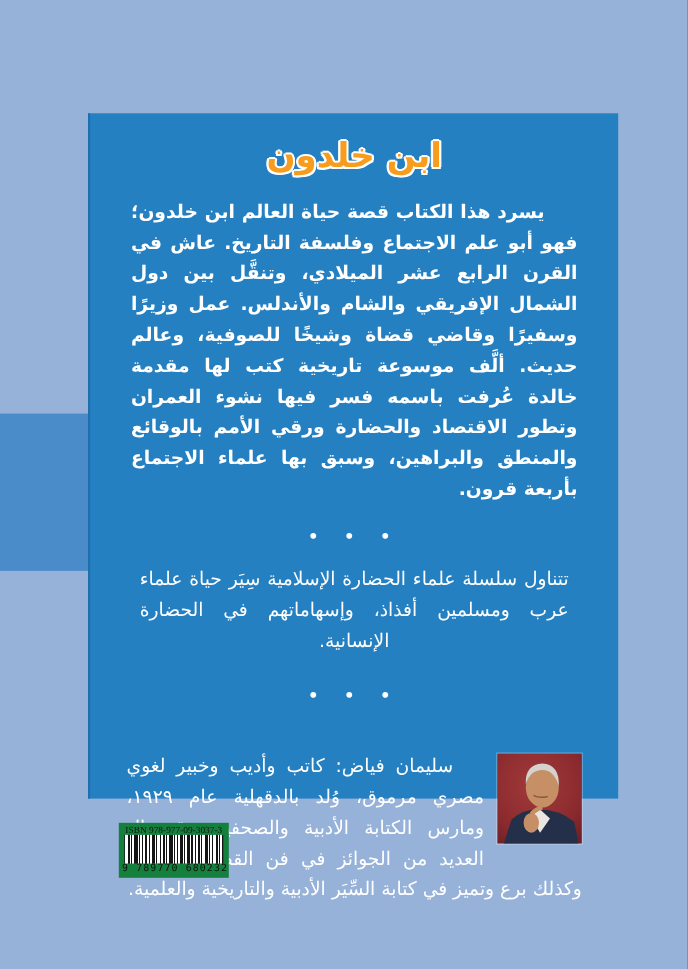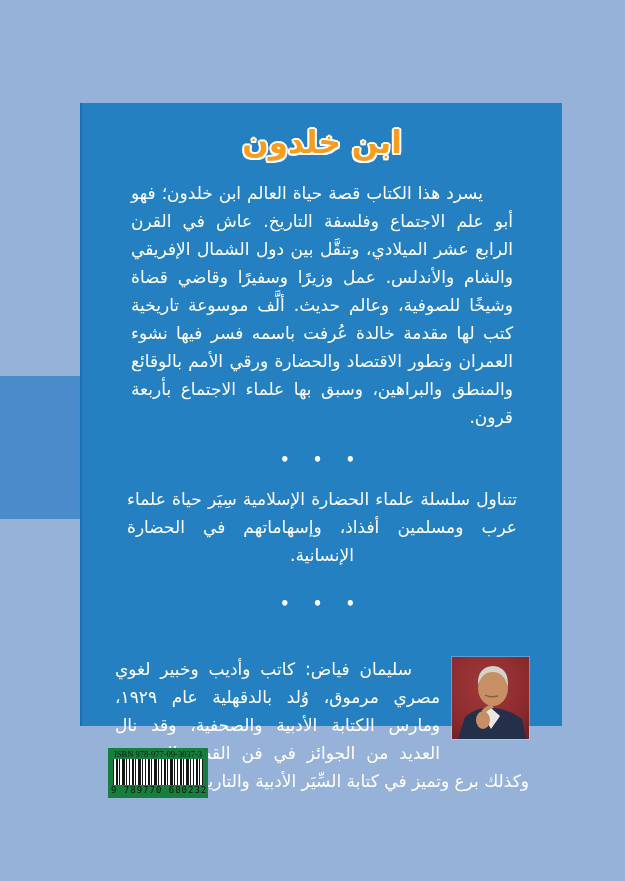--- a/index.html
+++ b/index.html
@@ -30,21 +30,21 @@
     color:#f89c1e;
     text-shadow:
       -2px 0 #fff, 2px 0 #fff, 0 -2px #fff, 0 2px #fff,
       -1.5px -1.5px #fff, 1.5px -1.5px #fff, -1.5px 1.5px #fff, 1.5px 1.5px #fff;
   }
   .para{
     font-size:17px;
     line-height:28px;
     text-align:justify;
   }
-  .synopsis{margin:14px 16px 0;text-indent:30px;}
+  .synopsis{margin:14px 4px 0;text-indent:30px;font-weight:bold;}
   .series{margin:12px;text-align:justify;-moz-text-align-last:center;text-align-last:center;}
   .dots{
     text-align:center;
     font-size:15px;
     font-weight:bold;
     letter-spacing:9px;
     line-height:22px;
   }
   .dots1{margin:18px 0 14px;}
   .dots2{margin:24px 0 40px;}

